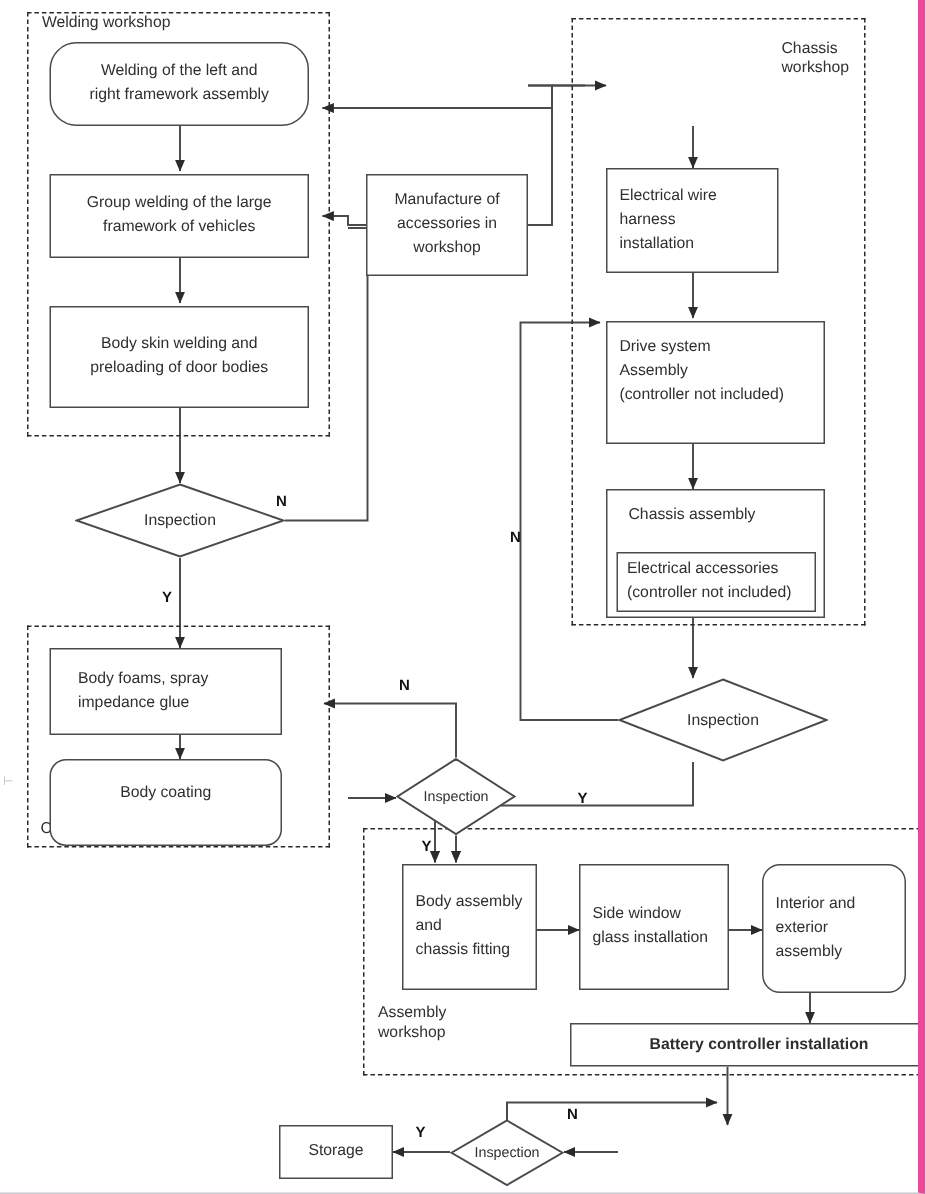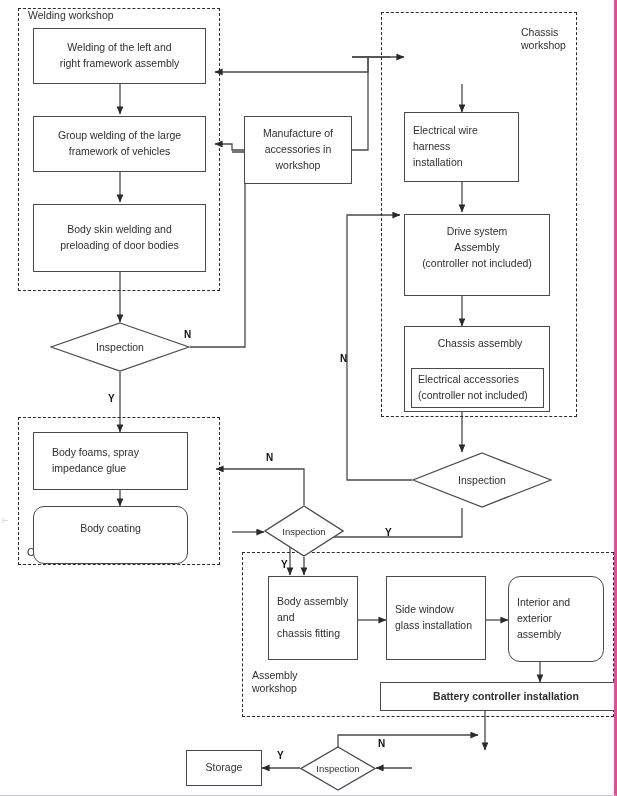--- a/index.html
+++ b/index.html
@@ -9,21 +9,21 @@
     background: #ffffff;
   }
   body {
     font-family: "Liberation Sans", sans-serif;
   }
   #canvas {
     position: relative;
     width: 617px;
     height: 796px;
     background: #ffffff;
-    border-right: 3px solid #ec4899;
+    border-right: 5px solid #ec4899;
     border-bottom: 1px solid #c8c8cc;
     box-sizing: border-box;
     overflow: hidden;
     padding-left: 24px;
   }
   svg#wires {
     position: absolute;
     left: 0; top: 0;
     width: 617px;
     height: 796px;
@@ -49,21 +49,21 @@
     display: flex;
     align-items: center;
     font-size: 10.5px;
     color: #2f2f33;
     line-height: 1.5;
     padding: 3px 8px;
   }
   .node.center { justify-content: center; text-align: center; }
   .node.left   { justify-content: flex-start; text-align: left; }
   .node .txt { white-space: pre-line; display: block; width: 100%; }
-  .node.topalign { align-items: flex-start; padding-top: 9px; text-align: center; }
+  .node.topalign { align-items: flex-start; padding-top: 9px; }
 
   .diamond {
     position: absolute;
     box-sizing: border-box;
   }
   .diamond svg { position: absolute; left: 0; top: 0; }
   .diamond .dlabel {
     position: absolute;
     left: 0; top: 0;
     width: 100%; height: 100%;
@@ -157,21 +157,21 @@
   <div class="zone-label" style="left:521px; top:26px; text-align:left;">Chassis
 workshop</div>
 
   <div class="zone" style="left:18px; top:417px; width:202px; height:148px;"></div>
   <div class="zone-label" style="left:27px; top:546px;">Coating workshop</div>
 
   <div class="zone" style="left:242px; top:552px; width:372px; height:165px;"></div>
   <div class="zone-label" style="left:252px; top:669px;">Assembly
 workshop</div>
 
-  <div class="node center" style="left:33px; top:28px; width:173px; height:56px;">
+  <div class="node center" style="left:33px; top:28px; width:173px; height:56px;border-radius:18px;">
     <span class="txt">Welding of the left and
 right framework assembly</span>
   </div>
 
   <div class="node center" style="left:33px; top:116px; width:173px; height:56px;">
     <span class="txt">Group welding of the large
 framework of vehicles</span>
   </div>
 
   <div class="node center" style="left:33px; top:204px; width:173px; height:68px;">

